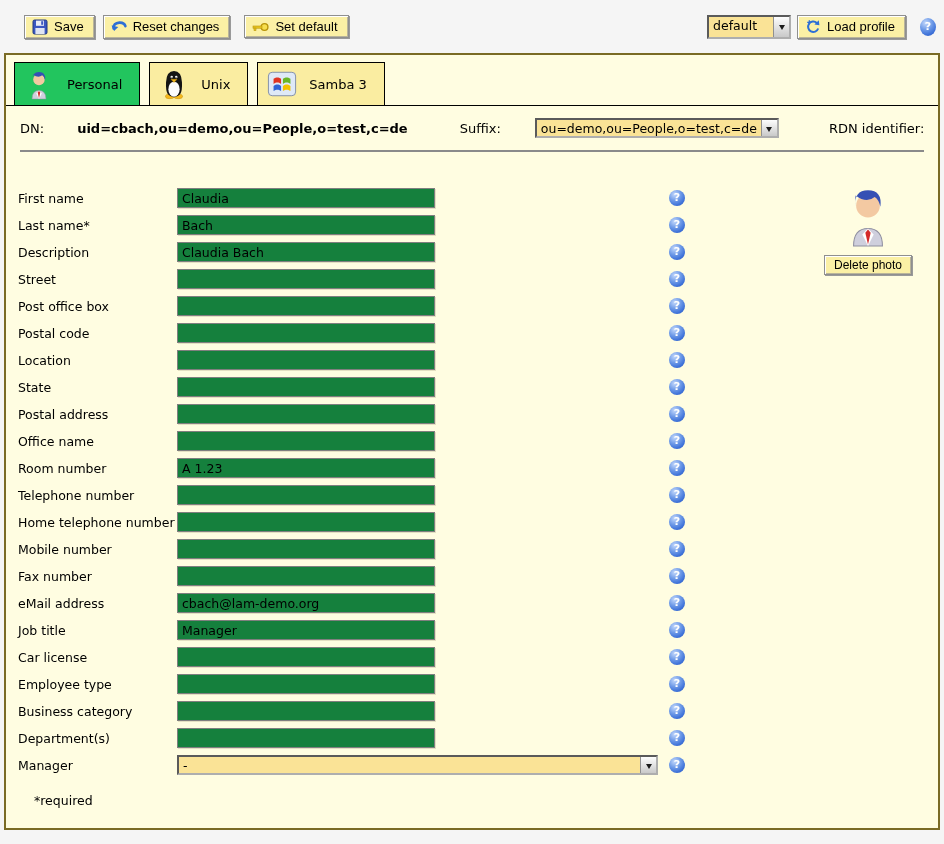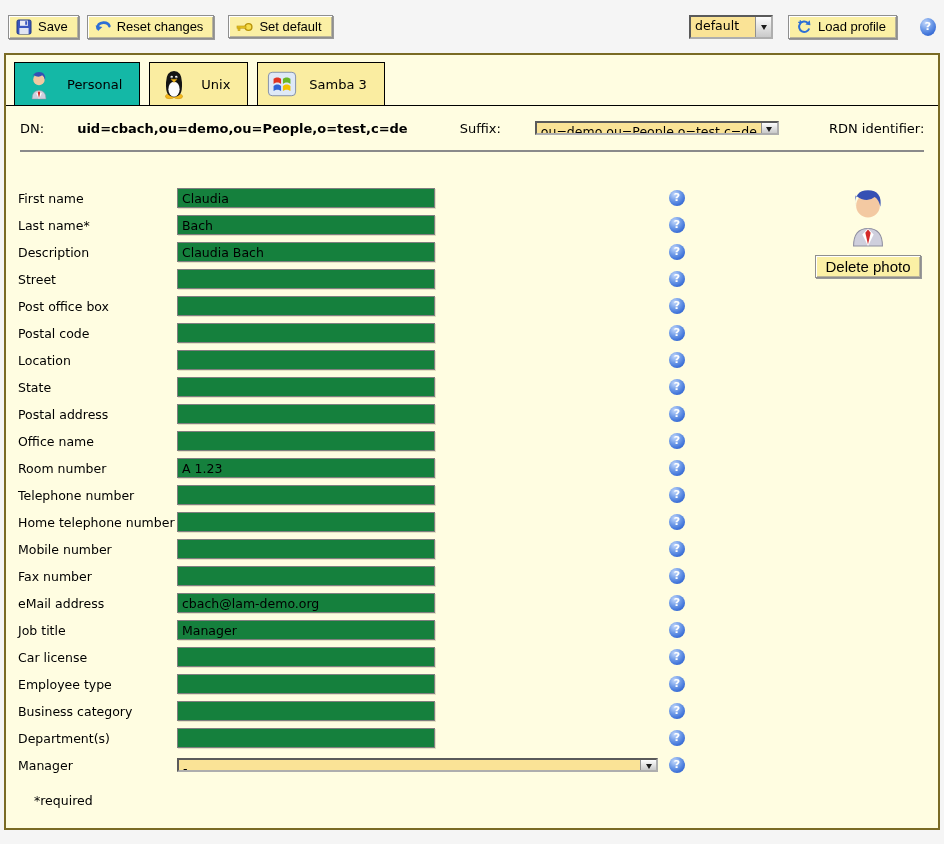--- a/index.html
+++ b/index.html
@@ -3,33 +3,33 @@
 <meta charset="utf-8">
 <style>
   html,body{margin:0;padding:0;}
   body{
     width:944px;height:844px;overflow:hidden;
     background:#f5f5f5;
     font-family:"DejaVu Sans","Liberation Sans",sans-serif;
     font-size:12.5px;color:#000;
   }
   
-  .toolbar{display:flex;align-items:center;padding:9px 8px 0 8px;height:35px;}
+  .toolbar{display:flex;align-items:center;padding:9px 8px 0 8px;height:35px;margin-left:16px;}
   .btn{
     display:inline-flex;align-items:center;gap:6px;
     background:#fbf0a5;border:1px solid #8f8f8f;
     box-shadow:inset 1px 1px 0 #ffffff, inset -1px -1px 0 #b9b49a, 1px 1px 0 #9a9a9a;
     padding:3px 10px 3px 7px;font-size:13px;cursor:pointer;white-space:nowrap;
   }
   .btn svg{display:block;}
   .tb-gap{margin-left:14px;}
-  .tb-right{margin-left:auto;display:flex;align-items:center;gap:15px;}
+  .tb-right{margin-left:auto;display:flex;align-items:center;gap:6px;}
   
   .sel{
-    display:inline-flex;align-items:stretch;box-sizing:border-box;height:14px;
+    display:inline-flex;align-items:stretch;box-sizing:border-box;height:20px;
     background:#fae396;border:2px inset #aeaeae;cursor:pointer;
   }
   .sel-text{flex:1;padding:1px 4px 0 4px;font-size:12.5px;white-space:nowrap;overflow:hidden;}
   .sel-btn{width:15px;background:linear-gradient(#fdfdfd,#c9c9c9);border-left:1px solid #909090;
     display:flex;align-items:center;justify-content:center;}
   .sel-btn::after{content:"";width:0;height:0;border:3.5px solid transparent;border-top:5px solid #1a1a1a;margin-top:5px;}
   
   .help{
     width:16px;height:16px;border-radius:50%;flex:0 0 16px;
     background:radial-gradient(circle at 35% 28%, #c3d8fb, #6f9be8 40%, #3c70d8 72%, #2a55b4);
@@ -42,21 +42,21 @@
     background:#fffde1;border:2px solid #7a6b25;position:relative;
     padding-bottom:6px;
   }
   
   .tabrow{display:flex;align-items:flex-end;gap:9px;padding:7px 0 0 8px;border-bottom:1px solid #000;}
   .tab{
     display:inline-flex;align-items:center;gap:12px;height:43px;box-sizing:border-box;
     padding:4px 17px 4px 9px;border:1px solid #000;border-bottom:none;
     background:#faeda1;font-size:13px;cursor:pointer;
   }
-  .tab.active{background:#14b8a6;gap:13px;}
+  .tab.active{background:#22c55e;gap:13px;}
   .tabicon svg{display:block;}
   
   .dnbar{display:flex;align-items:center;padding:0 14px;height:44px;font-size:13px;white-space:nowrap;gap:28px;}
   .dn-value{font-weight:bold;margin-left:5px;}
   .suffix-label{margin-left:24px;}
   .rdn-label{margin-left:22px;}
   .dnbar .sel{margin-left:6px;}
   .dnbar .help{margin-left:9px;}
   .sel-suffix{width:267px;}
   .sel-rdn{width:85px;}
@@ -71,21 +71,21 @@
     box-sizing:border-box;width:258px;height:20px;
     background:#15803d;border:1px solid #7f7f7f;
     box-shadow:1px 1px 0 #e4e0c2;
     padding:1px 4px;font-family:"DejaVu Sans","Liberation Sans",sans-serif;font-size:12.5px;color:#000;
   }
   .manager-sel{width:481px;}
   .frow .help{position:absolute;left:651px;top:2px;}
   .required{margin:18px 0 0 16px;font-size:12.5px;}
   
   .photo-block{position:absolute;top:30px;right:14px;width:112px;text-align:center;}
-  .photo-block .btn{margin-top:4px;padding:2px 9px;font-size:15px;}
+  .photo-block .btn{margin-top:4px;padding:2px 9px;font-size:12px;}
 </style>
 </head>
 <body>
 
 <div class="toolbar">
   <button class="btn">
     <span>
         <svg width="16" height="16" viewBox="0 0 16 16">
           <rect x="1" y="1" width="14" height="14" rx="1.5" fill="#3a57c0" stroke="#22387f"></rect>
           <rect x="4" y="1.6" width="8" height="5.2" fill="#e9ebf4"></rect>

